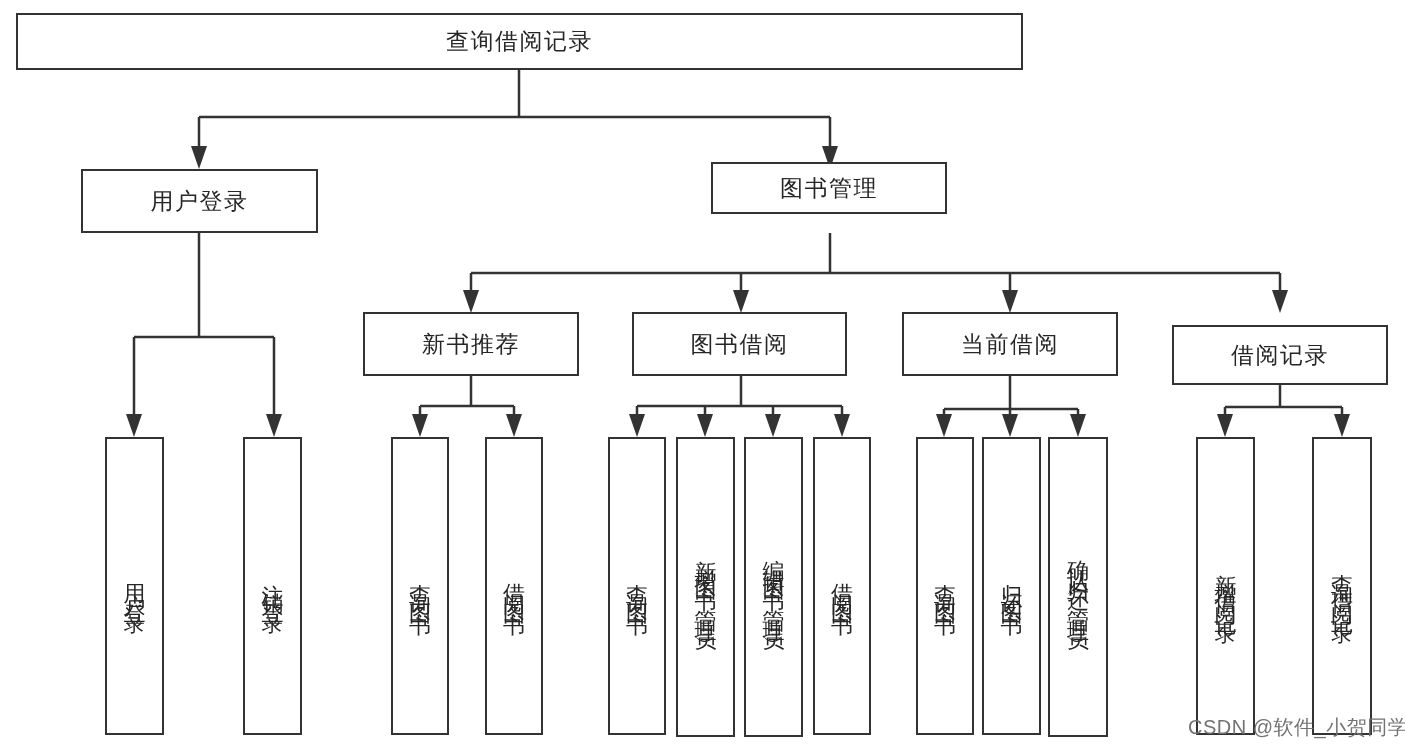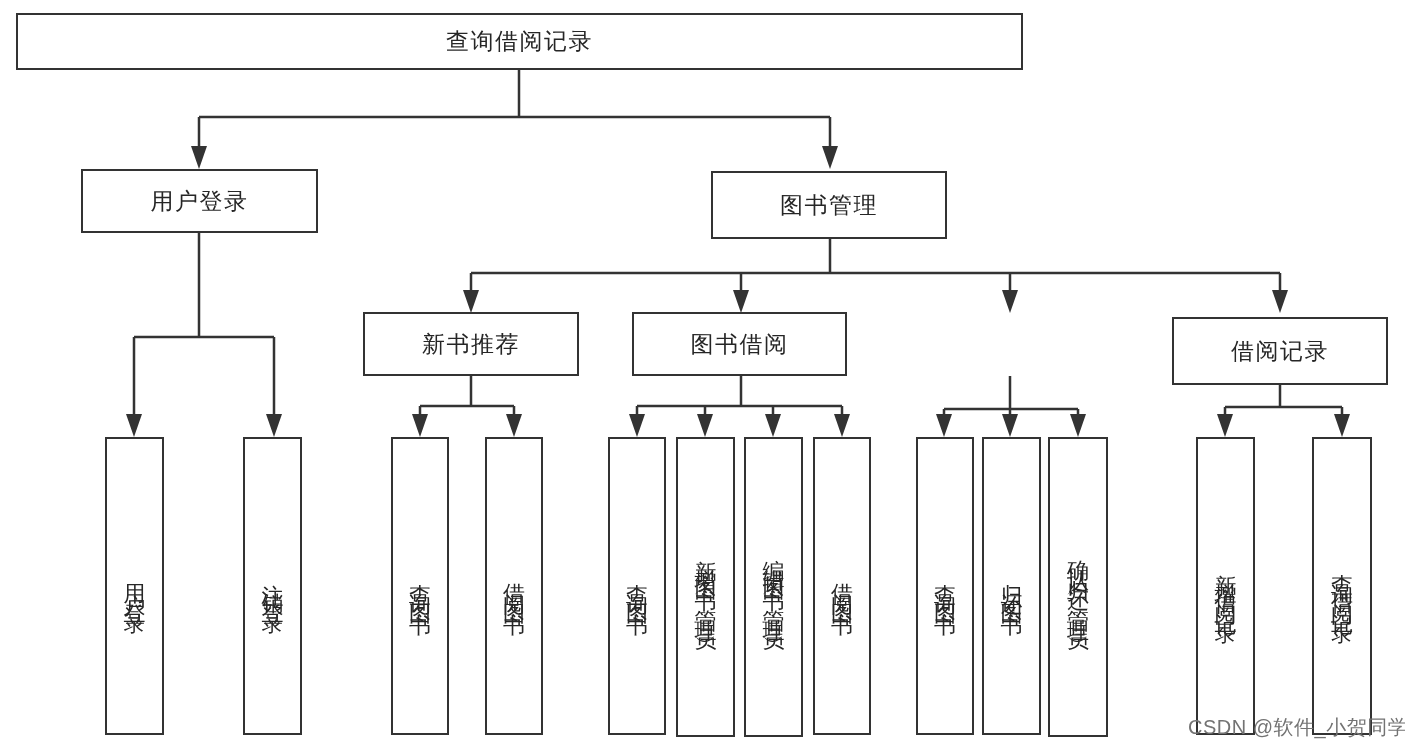--- a/index.html
+++ b/index.html
@@ -98,25 +98,26 @@
       <polygon points="1002,414 1018,414 1010,437"></polygon>
       <polygon points="1070,414 1086,414 1078,437"></polygon>
       <polygon points="1217,414 1233,414 1225,437"></polygon>
       <polygon points="1334,414 1350,414 1342,437"></polygon>
     </g>
   </svg>
 
   <div class="node h" style="left:16px;top:13px;width:1007px;height:57px">查询借阅记录</div>
 
   <div class="node h" style="left:81px;top:169px;width:237px;height:64px">用户登录</div>
-  <div class="node h" style="left:711px;top:171px;width:236px;height:68px">图书管理</div>
+  <div class="node h" style="left:711px;top:162px;width:236px;height:52px">图书管理</div>
 
   <div class="node h" style="left:632px;top:312px;width:215px;height:64px">图书借阅</div>
   <div class="node h" style="left:363px;top:312px;width:216px;height:64px">新书推荐</div>
-  <div class="node h" style="left:1172px;top:317px;width:216px;height:68px">借阅记录</div>
+  <div class="node h" style="left:902px;top:312px;width:216px;height:64px">当前借阅</div>
+  <div class="node h" style="left:1172px;top:325px;width:216px;height:60px">借阅记录</div>
 
   <div class="node v" style="left:105px;top:437px;width:59px;height:298px">
     <span class="vtext">用户登录</span>
   </div>
   <div class="node v" style="left:243px;top:437px;width:59px;height:298px">
     <span class="vtext">注销登录</span>
   </div>
 
   <div class="node v" style="left:391px;top:437px;width:58px;height:298px">
     <span class="vtext">查询图书</span>

